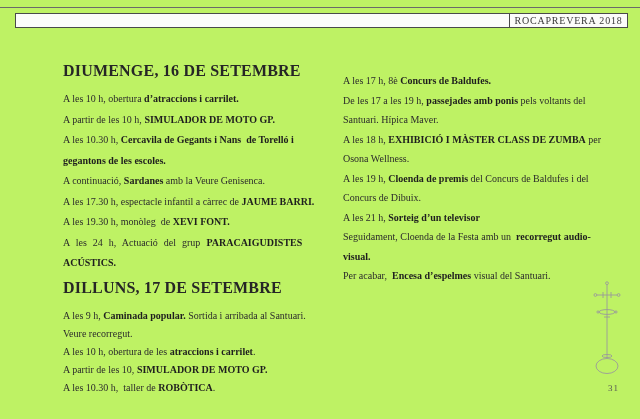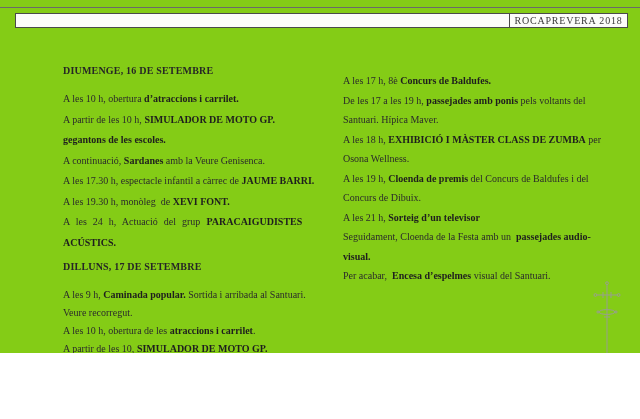--- a/index.html
+++ b/index.html
@@ -1,19 +1,19 @@
 <!DOCTYPE html>
 <html><head>
 <meta charset="utf-8">
 <style>
   html,body{margin:0;padding:0;background:#ffffff;}
   .page{
     position:relative;
-    width:640px;height:353px;
-    background:#84cc16;
+    width:640px;height:419px;
+    background:#bef264;
     font-family:"Liberation Serif","DejaVu Serif",serif;
     color:#262626;
     overflow:hidden;
   }
   .top-rule{
     position:absolute;top:7px;left:0;width:640px;height:1px;
     background:#6a6a6a;
   }
   .band{
     position:absolute;top:13px;left:15px;width:613px;height:15px;
@@ -24,21 +24,21 @@
     box-sizing:border-box;width:118px;height:100%;
     border-left:1px solid #4a4a4a;
     display:flex;align-items:center;justify-content:center;
     font-size:10px;letter-spacing:0.8px;color:#3a3a3a;
     white-space:pre;
   }
   .col{position:absolute;}
   .col-left{left:63px;top:61px;width:252px;}
   .col-right{left:343px;top:75px;width:258px;}
   .heading{
-    font-weight:700;font-size:10px;line-height:20px;
+    font-weight:700;font-size:16px;line-height:20px;
     letter-spacing:0.2px;margin:0 0 12px 0;white-space:pre;
   }
   .line{
     margin:0 0 8px 0;font-size:10px;line-height:12.5px;
     white-space:pre;color:#2b2b2b;
   }
   .col-right .line{margin-bottom:7px;}
   .line.tight{margin-bottom:5.5px;}
   .line.wide{word-spacing:3.5px;}
   .line .b{font-weight:700;color:#1e1e1e;}
@@ -56,20 +56,21 @@
   <div class="top-rule"></div>
 
   <div class="band">
     <div class="band-cell">ROCAPREVERA 2018</div>
   </div>
 
   <div class="col col-left">
       <h2 class="heading">DIUMENGE, 16 DE SETEMBRE</h2>
       <p class="line"><span>A les 10 h, obertura </span><span class="b">d’atraccions i carrilet.</span></p>
       <p class="line"><span>A partir de les 10 h, </span><span class="b">SIMULADOR DE MOTO GP.</span></p>
+      <p class="line"><span>A les 10.30 h, </span><span class="b">Cercavila de Gegants i Nans  de Torelló i</span></p>
       <p class="line"><span class="b">gegantons de les escoles.</span></p>
       <p class="line"><span>A continuació, </span><span class="b">Sardanes</span><span> amb la Veure Genisenca.</span></p>
       <p class="line"><span>A les 17.30 h, espectacle infantil a càrrec de </span><span class="b">JAUME BARRI.</span></p>
       <p class="line"><span>A les 19.30 h, monòleg  de </span><span class="b">XEVI FONT.</span></p>
       <p class="line wide"><span>A les 24 h, Actuació del grup </span><span class="b">PARACAIGUDISTES</span></p>
       <p class="line"><span class="b">ACÚSTICS.</span></p>
       <h2 class="heading">DILLUNS, 17 DE SETEMBRE</h2>
       <p class="line tight"><span>A les 9 h, </span><span class="b">Caminada popular.</span><span> Sortida i arribada al Santuari.</span></p>
       <p class="line tight"><span>Veure recorregut.</span></p>
       <p class="line tight"><span>A les 10 h, obertura de les </span><span class="b">atraccions i carrilet</span><span>.</span></p>
@@ -79,21 +80,21 @@
 
   <div class="col col-right">
       <p class="line"><span>A les 17 h, 8è </span><span class="b">Concurs de Baldufes.</span></p>
       <p class="line"><span>De les 17 a les 19 h, </span><span class="b">passejades amb ponis</span><span> pels voltants del</span></p>
       <p class="line"><span>Santuari. Hípica Maver.</span></p>
       <p class="line"><span>A les 18 h, </span><span class="b">EXHIBICIÓ I MÀSTER CLASS DE ZUMBA</span><span> per</span></p>
       <p class="line"><span>Osona Wellness.</span></p>
       <p class="line"><span>A les 19 h, </span><span class="b">Cloenda de premis</span><span> del Concurs de Baldufes i del</span></p>
       <p class="line"><span>Concurs de Dibuix.</span></p>
       <p class="line"><span>A les 21 h, </span><span class="b">Sorteig d’un televisor</span></p>
-      <p class="line"><span>Seguidament, Cloenda de la Festa amb un  </span><span class="b">passejades audio-</span></p>
+      <p class="line"><span>Seguidament, Cloenda de la Festa amb un  </span><span class="b">recorregut audio-</span></p>
       <p class="line"><span class="b">visual.</span></p>
       <p class="line"><span>Per acabar,  </span><span class="b">Encesa d’espelmes</span><span> visual del Santuari.</span></p>
     </div>
 
   <svg class="cross" width="34" height="100" viewBox="0 0 34 100">
     <g stroke="#9a9a9a" stroke-width="0.9" fill="none">
       <line x1="17" y1="5" x2="17" y2="78"></line>
       <line x1="7" y1="15" x2="27" y2="15"></line>
       <circle cx="17" cy="3.2" r="1.4"></circle>
       <circle cx="5.4" cy="15" r="1.4"></circle>

